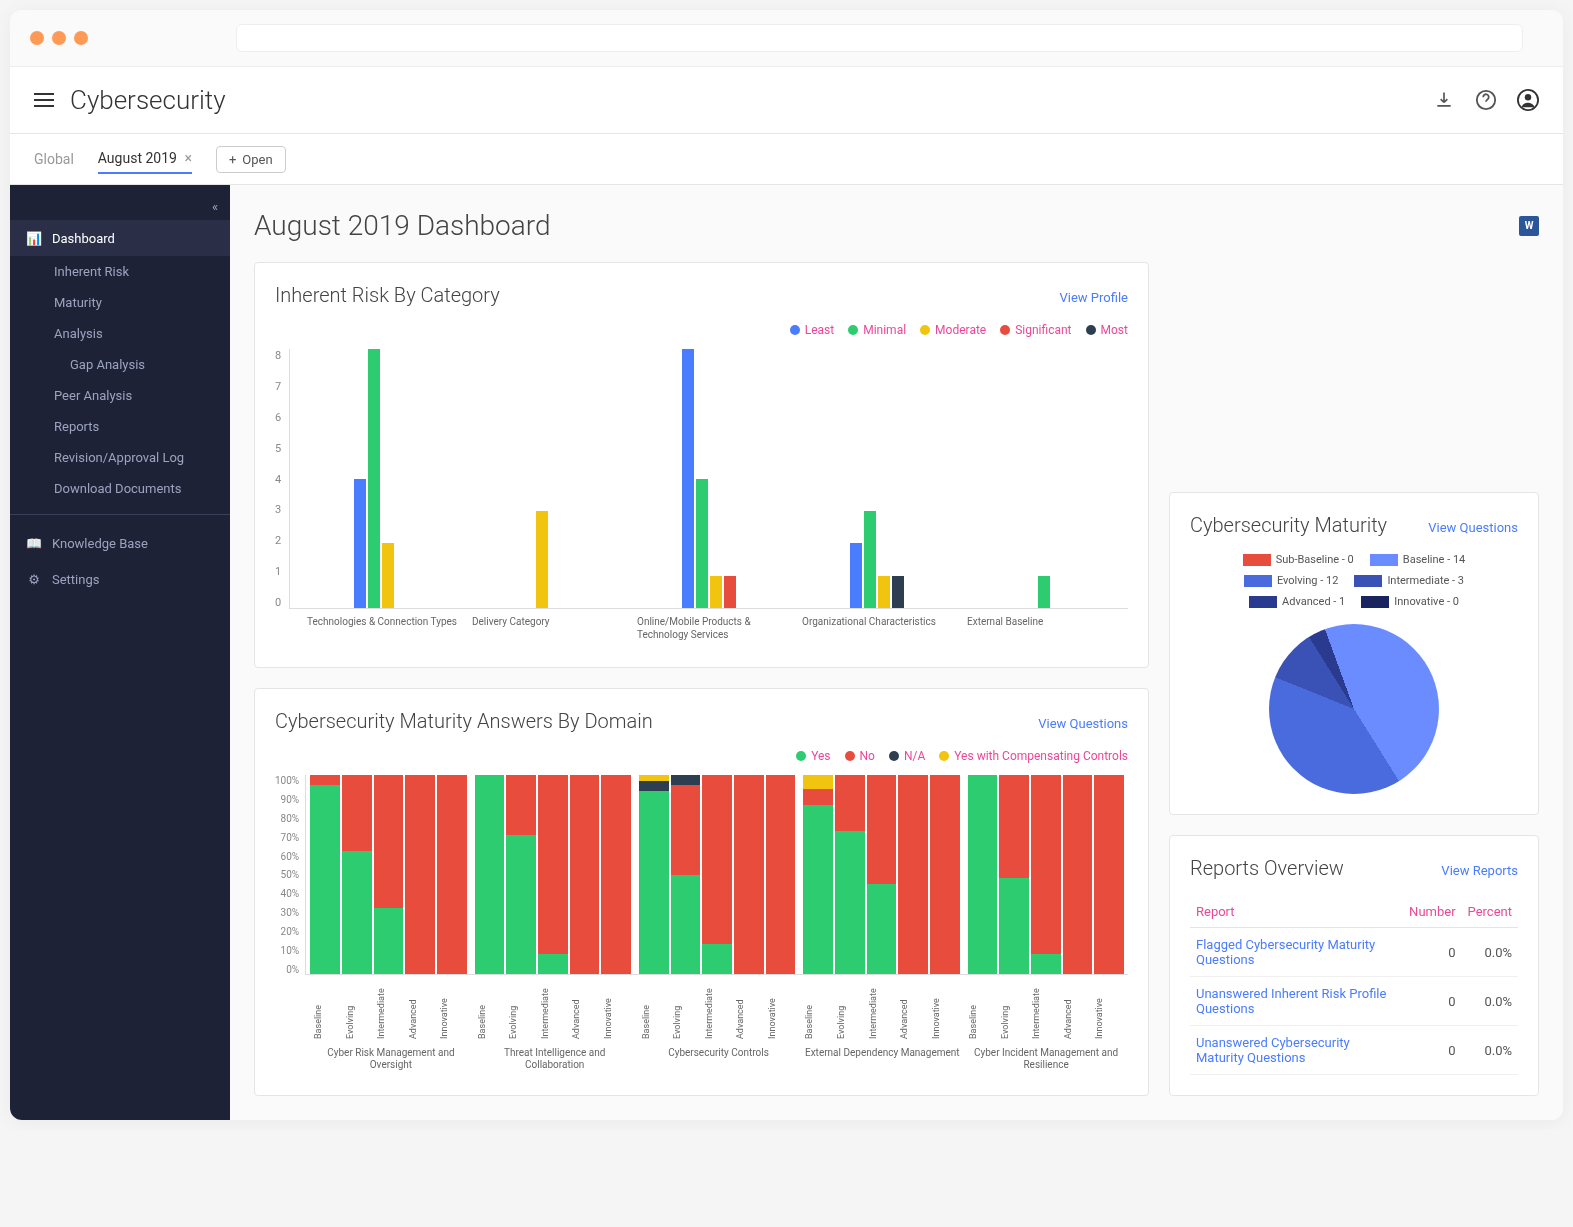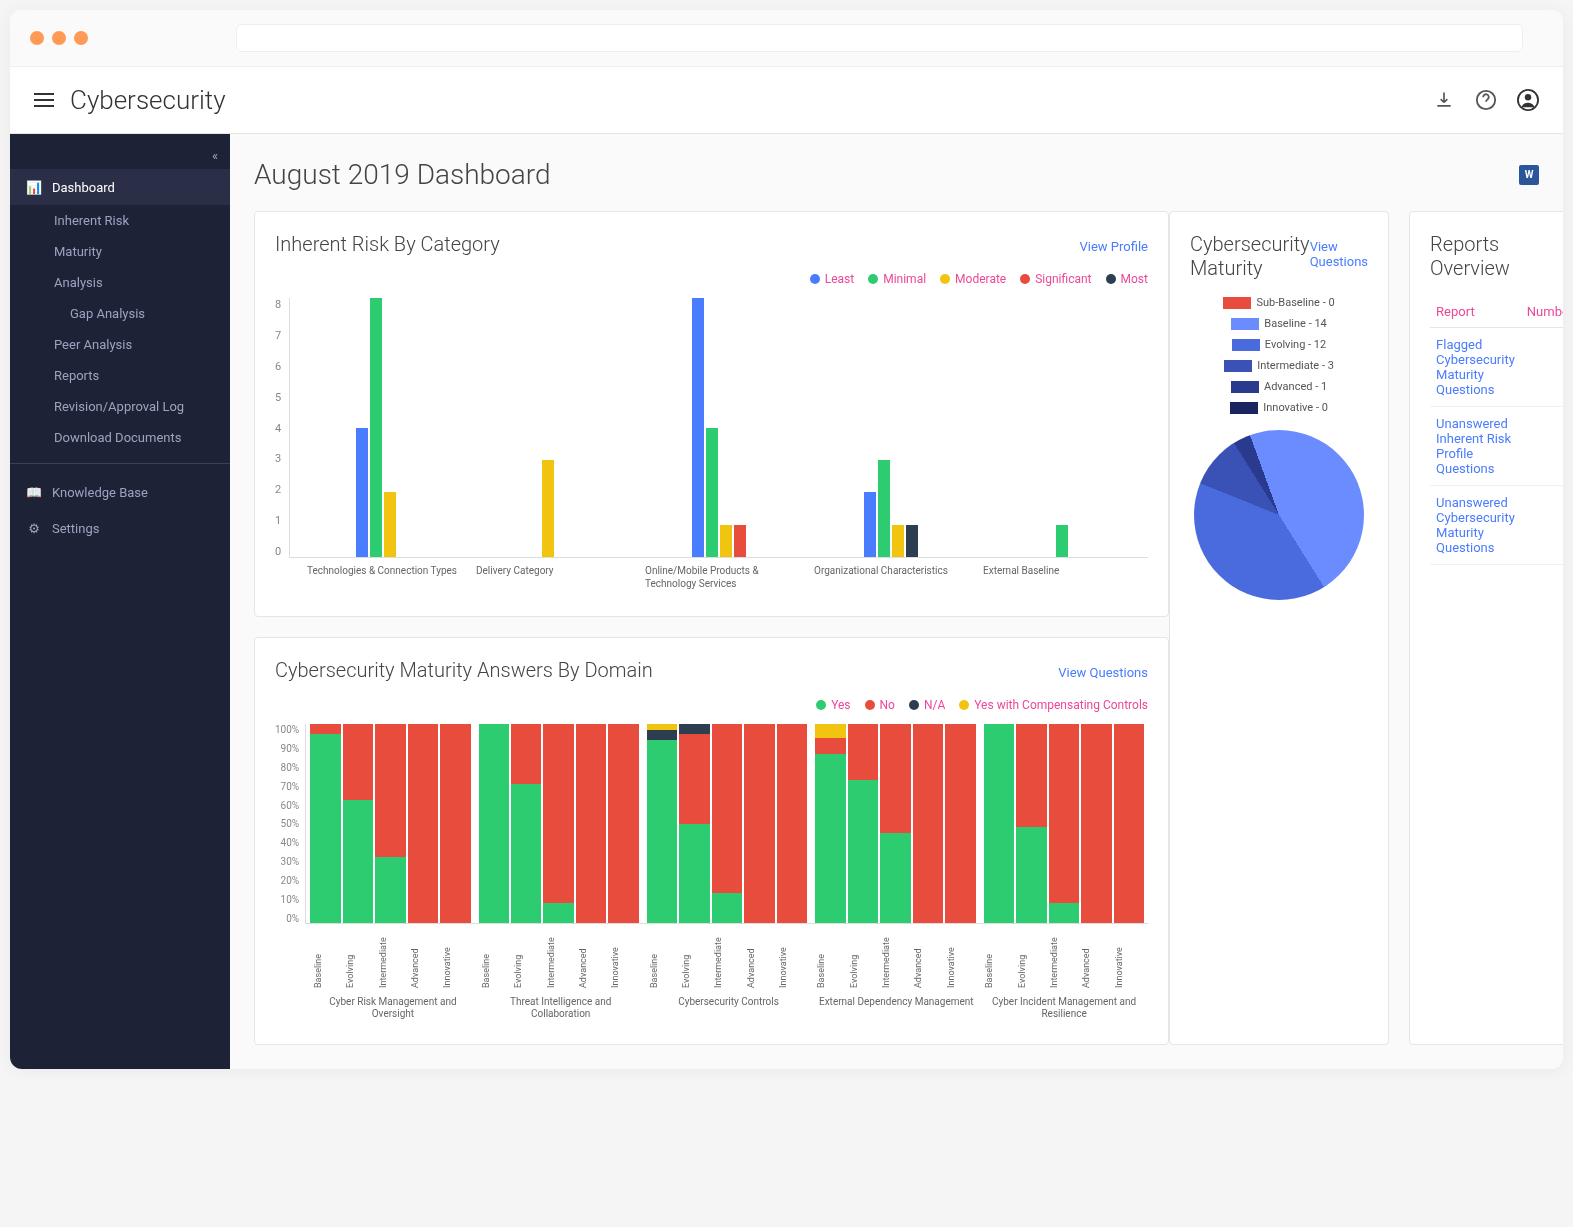--- a/index.html
+++ b/index.html
@@ -26,21 +26,21 @@
 .sidebar-item { padding: 10px 16px; display: flex; align-items: center; gap: 10px; cursor: pointer; }
 .sidebar-item.active { background: #2a2f47; color: #fff; }
 .sidebar-sub { padding: 8px 16px 8px 44px; cursor: pointer; }
 .sidebar-sub2 { padding: 8px 16px 8px 60px; cursor: pointer; }
 .sidebar-divider { border-top: 1px solid #3a3f5a; margin: 10px 0; }
 .sidebar-icon { width: 16px; height: 16px; display: inline-flex; align-items: center; justify-content: center; }
 .main { flex: 1; padding: 24px; background: #fafafa; }
 .page-head { display: flex; align-items: center; margin-bottom: 20px; }
 .page-title { font-size: 28px; font-weight: 300; color: #444; }
 .word-icon { margin-left: auto; width: 20px; height: 20px; background: #2b579a; color: #fff; font-size: 10px; font-weight: bold; display: flex; align-items: center; justify-content: center; border-radius: 2px; cursor: pointer; }
-.grid { display: grid; grid-template-columns: 1fr 370px; }
+.grid { display: grid; grid-template-columns: 1fr 370px; gap: 20px; }
 .card { background: #fff; border: 1px solid #e5e5e5; border-radius: 4px; padding: 20px; }
 .card-head { display: flex; align-items: baseline; margin-bottom: 16px; }
 .card-title { font-size: 20px; font-weight: 300; color: #444; }
 .card-link { margin-left: auto; color: #4a7cff; font-size: 13px; cursor: pointer; }
 .legend { display: flex; flex-wrap: wrap; gap: 14px; justify-content: flex-end; font-size: 12px; color: #ec4899; margin-bottom: 12px; }
 .legend-item { display: flex; align-items: center; gap: 5px; }
 .legend-dot { width: 10px; height: 10px; border-radius: 50%; }
 .bar-chart { display: flex; height: 260px; }
 .y-axis { display: flex; flex-direction: column; justify-content: space-between; font-size: 11px; color: #888; padding-right: 8px; text-align: right; }
 .chart-area { flex: 1; display: flex; align-items: flex-end; position: relative; border-left: 1px solid #ddd; border-bottom: 1px solid #ddd; }
@@ -62,21 +62,21 @@
 .stacked-area { flex: 1; display: flex; align-items: stretch; border-left: 1px solid #ddd; border-bottom: 1px solid #ddd; }
 .domain-group { flex: 1; display: flex; gap: 2px; padding: 0 4px; }
 .stacked-col { flex: 1; display: flex; flex-direction: column-reverse; }
 .seg { width: 100%; }
 .y-axis-pct { display: flex; flex-direction: column; justify-content: space-between; font-size: 10px; color: #888; padding-right: 6px; text-align: right; }
 .stacked-xlabels { display: flex; margin-left: 34px; }
 .domain-x { flex: 1; display: flex; gap: 2px; padding: 0 4px; }
 .level-label { flex: 1; font-size: 9px; color: #666; writing-mode: vertical-rl; transform: rotate(180deg); text-align: left; padding-top: 4px; height: 68px; }
 .domain-names { display: flex; margin-left: 34px; }
 .domain-name { flex: 1; text-align: center; font-size: 10px; color: #666; padding: 4px; line-height: 1.2; }
-.right-col { display: flex; gap: 20px; }
+.right-col { display: flex; flex-direction: column; gap: 20px; justify-content: flex-end; }
 </style>
 </head>
 <body>
 
 <div class="browser-frame">
   <div class="browser-bar">
     <div class="dot r"></div>
     <div class="dot y"></div>
     <div class="dot g"></div>
     <div class="url-bar"></div>
@@ -104,20 +104,31 @@
       <div class="icon">
         <svg width="22" height="22" viewBox="0 0 24 24" fill="#333">
             <circle cx="12" cy="12" r="11" fill="none" stroke="#333" stroke-width="2"></circle>
             <circle cx="12" cy="9" r="3.5"></circle>
             <path d="M5 20c1-4 5-5 7-5s6 1 7 5"></path>
           </svg>
       </div>
     </div>
   </div>
 
+  <div class="tabs-row">
+    <div class="tab-item">Global</div>
+    <div class="tab-item active">
+      <span>August 2019</span>
+      <span class="tab-close">×</span>
+    </div>
+    <div class="open-btn">
+      <span>+</span>
+      <span>Open</span>
+    </div>
+  </div>
 
   <div class="app-body">
     <div class="sidebar">
       <div class="sidebar-collapse">«</div>
       <div id="sidebar-items">
           <div class="sidebar-item active">
             <span class="sidebar-icon">📊</span>
             <span>Dashboard</span>
           </div>
           <div class="sidebar-sub"><span>Inherent Risk</span></div>

